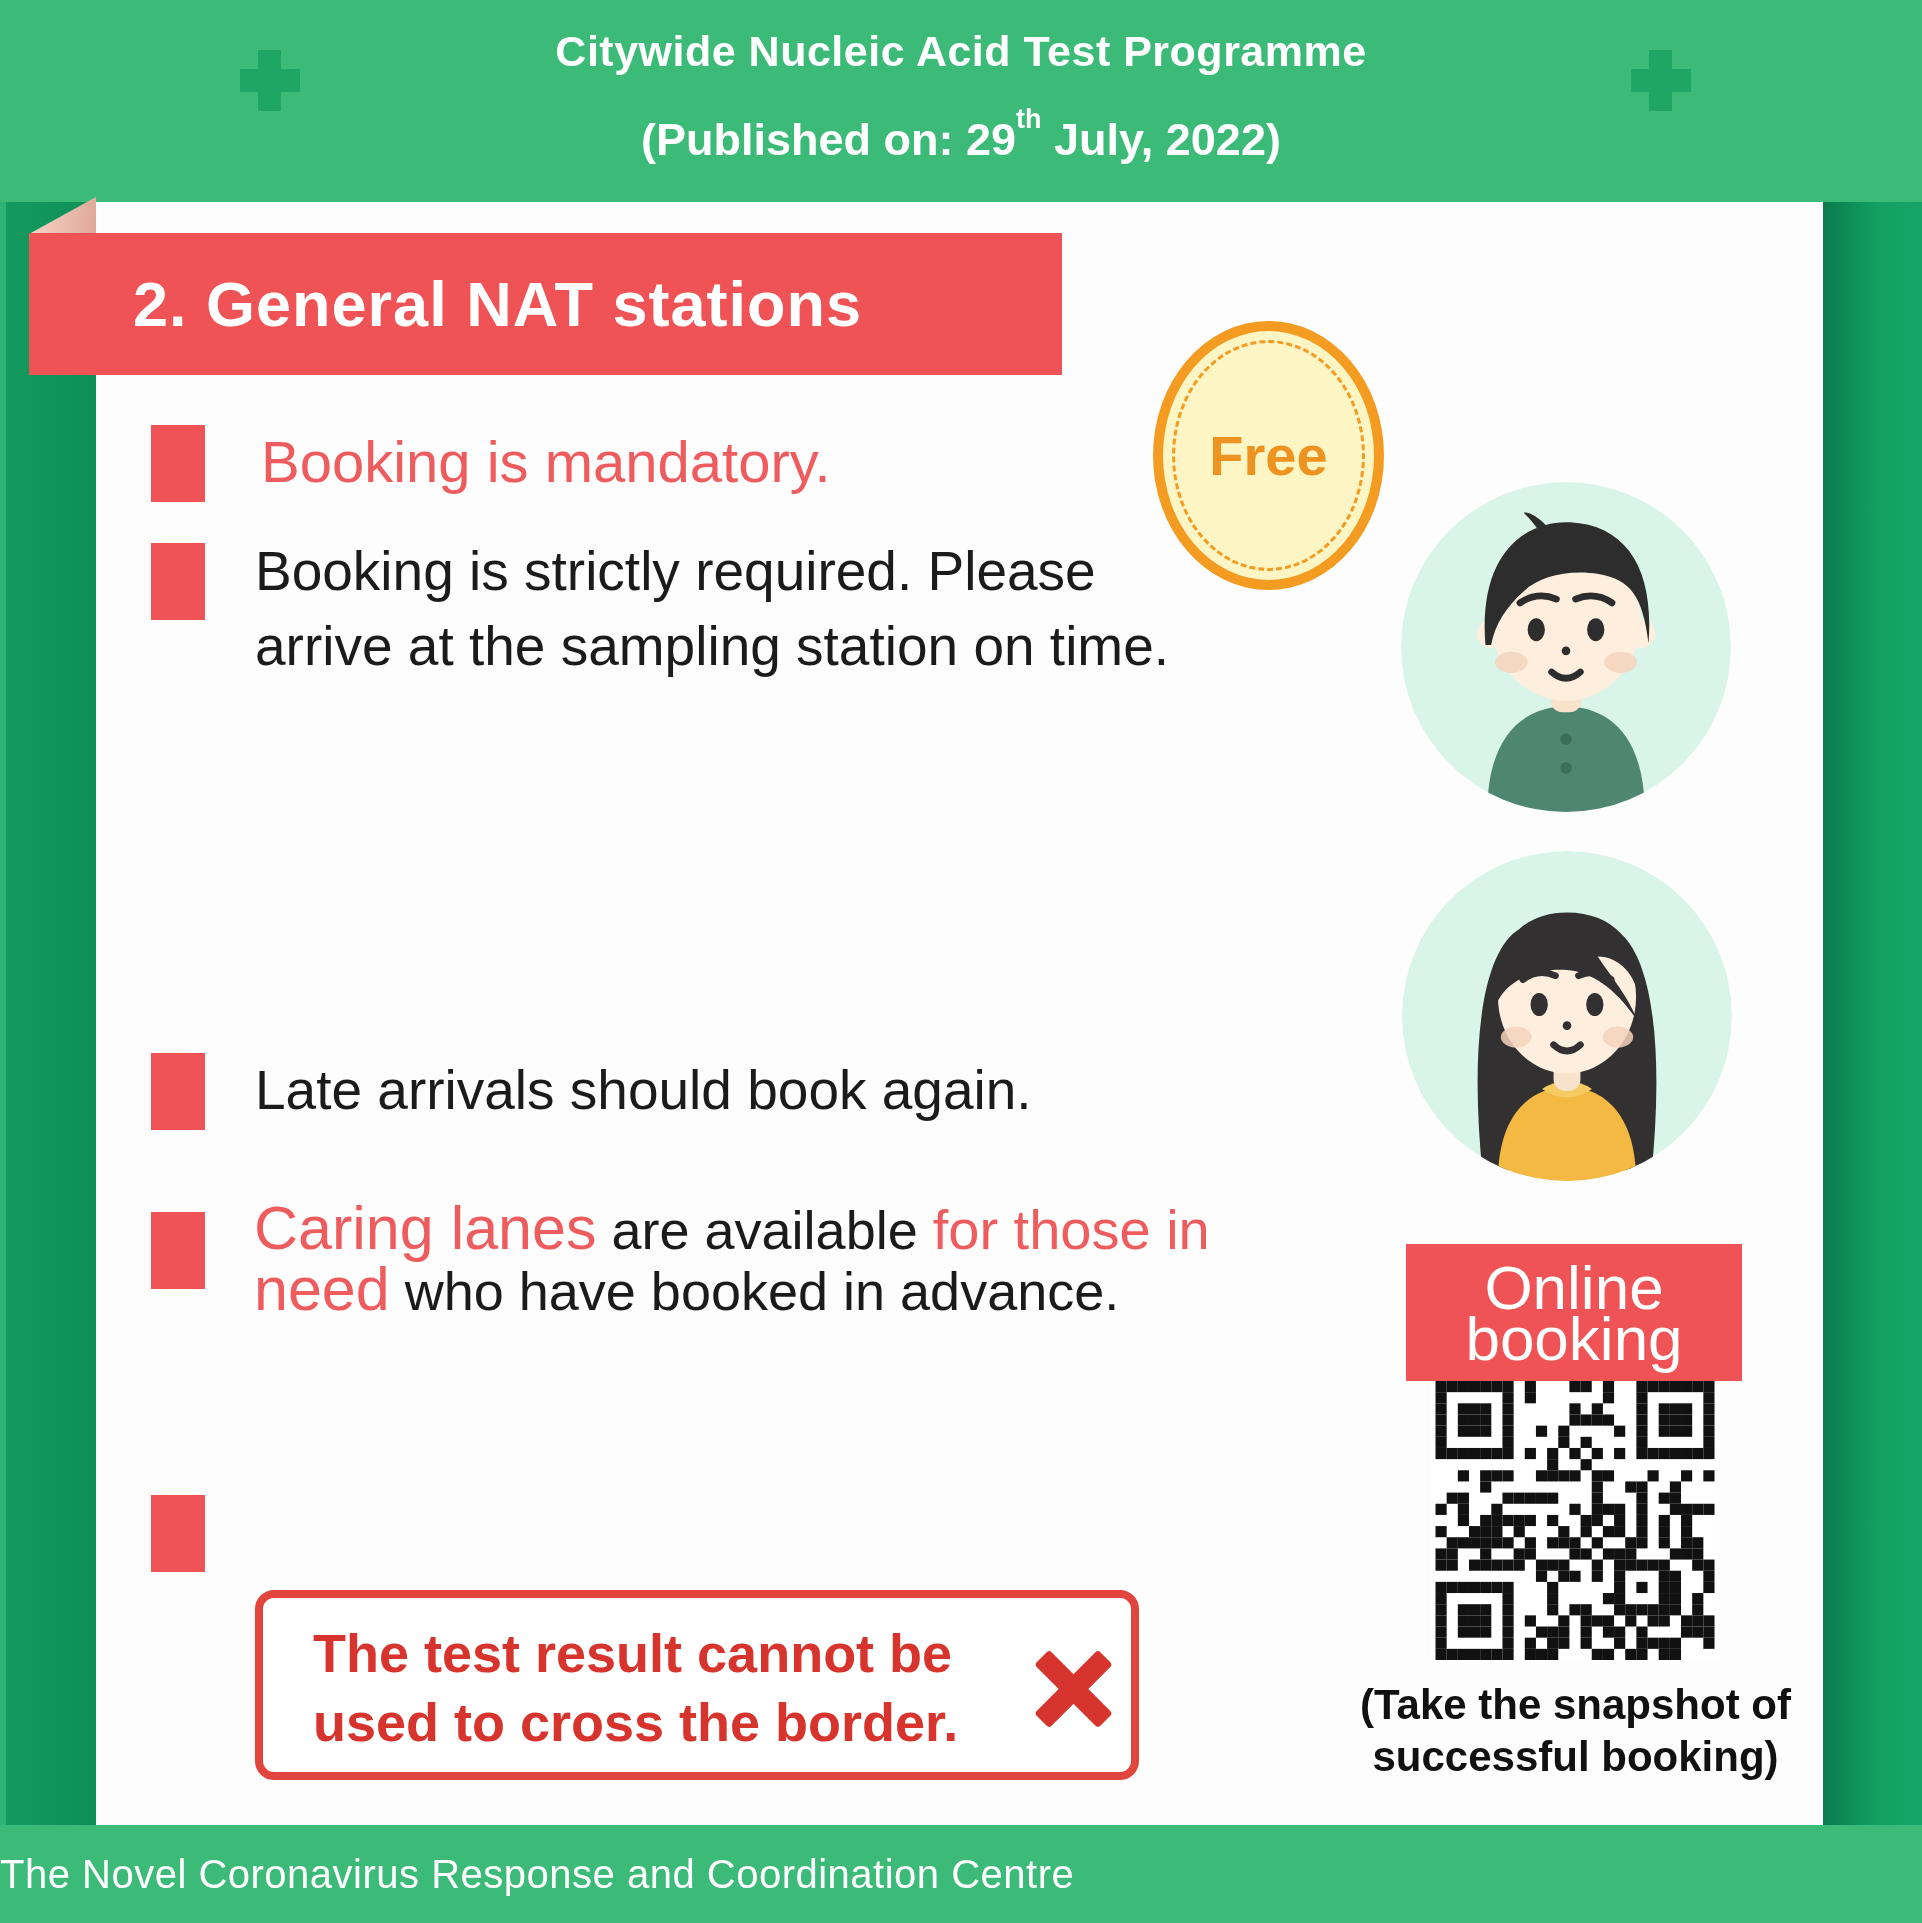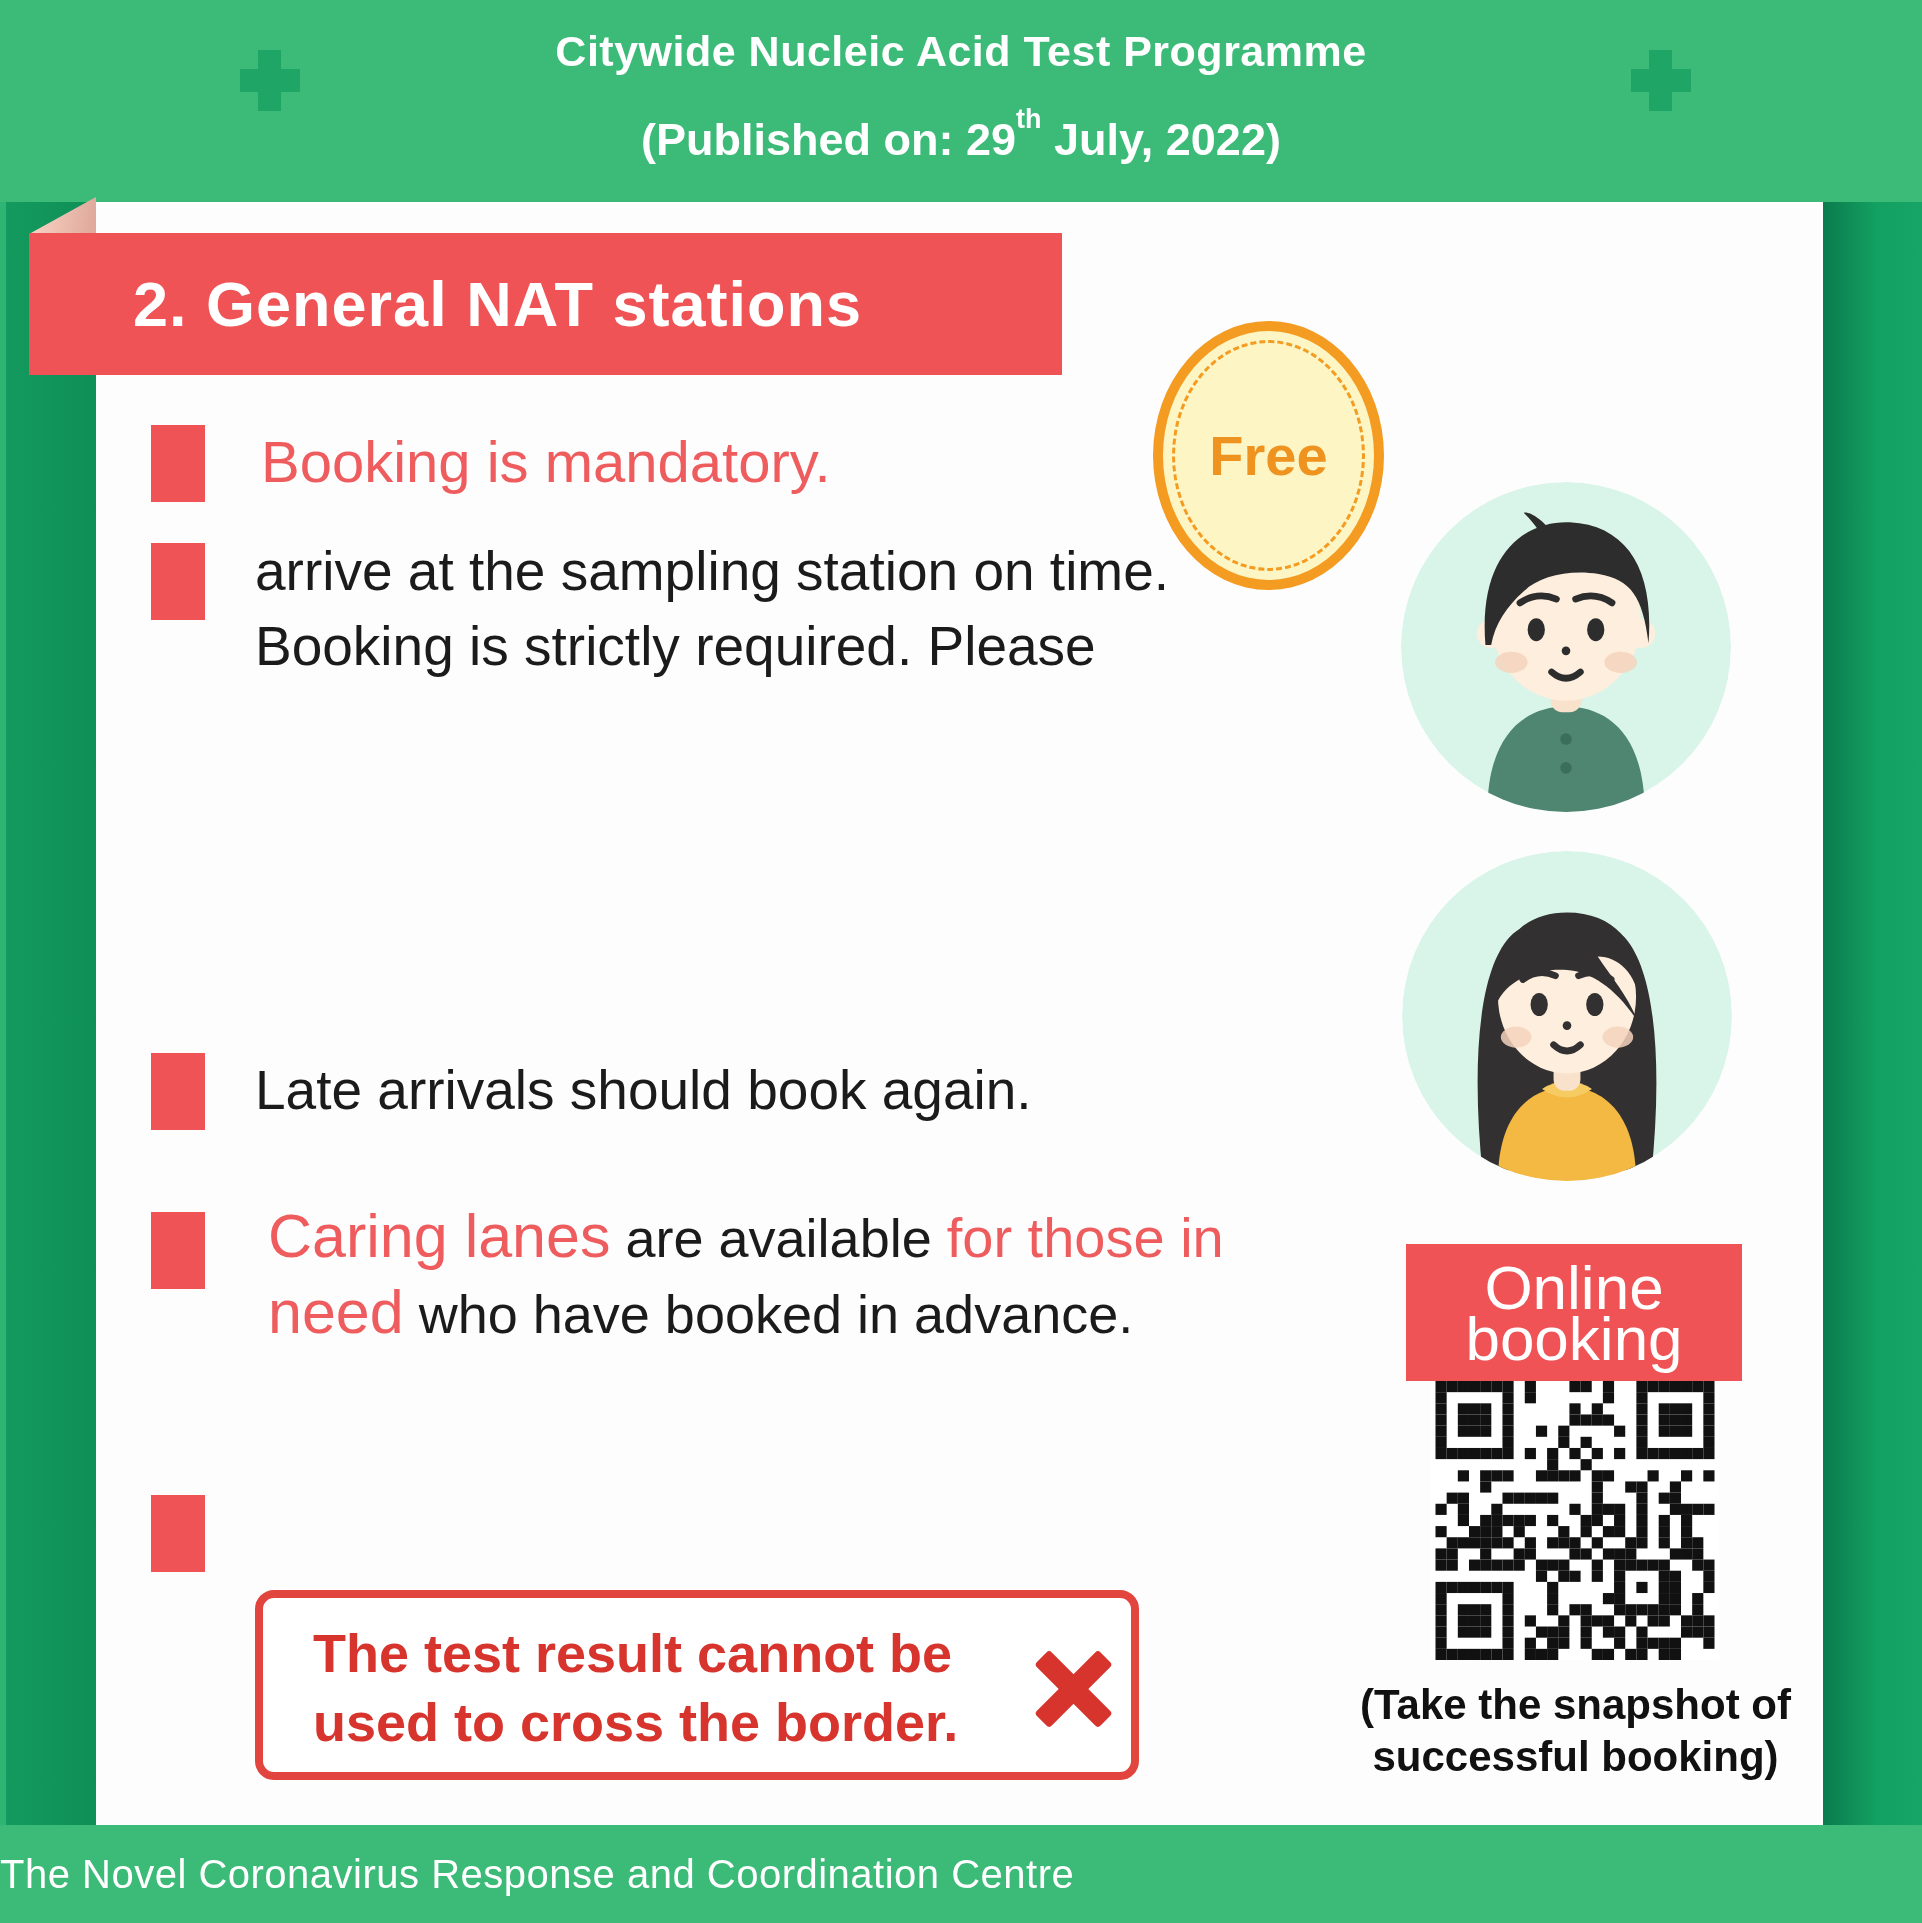--- a/index.html
+++ b/index.html
@@ -47,21 +47,21 @@
   
   .bullet-sq{position:absolute;width:54px;height:77px;background:#ef5355;}
   .btext{position:absolute;color:#1b1b1b;font-size:55px;line-height:75px;white-space:nowrap;}
   .red{color:#ee5c5e;}
   .red-xl{color:#ee5c5e;font-size:61px;}
   .b1-text{left:261px;top:415px;font-size:58px;color:#ee5c5e;line-height:94px;}
   .b2-text{left:255px;top:534px;}
   .b2-red{display:block;margin-top:7.7px;}
   .b2-red span{display:block;font-size:58px;}
   .b3-text{left:255px;top:1053px;}
-  .b4-text{left:268px;top:1199px;line-height:74px;font-size:54px;}
+  .b4-text{left:254px;top:1199px;line-height:59px;font-size:54px;}
   .b4-text .black{font-size:54px;color:#1b1b1b;}
   .b4-red{font-size:56px;}
   .b5-text{left:255px;top:1495px;}
   .block{display:block;}
   
   .warning-box{position:absolute;left:255px;top:1590px;width:884px;height:190px;
     border:8.6px solid #e1453d;border-radius:19px;background:#ffffff;box-sizing:border-box;}
   .warning-text{position:absolute;left:50px;top:21px;color:#d6342c;font-size:54px;
     font-weight:bold;line-height:69px;white-space:nowrap;}
   .x-mark{position:absolute;left:769px;top:50px;width:83px;height:83px;}
@@ -104,22 +104,22 @@
 
   <div class="free-badge">
     <span class="free-text">Free</span>
   </div>
 
   <div class="bullet-sq" style="left:151px;top:425px;"></div>
   <div class="btext b1-text">Booking is mandatory.</div>
 
   <div class="bullet-sq" style="left:151px;top:543px;"></div>
   <div class="btext b2-text">
+    <span class="block">Booking is strictly required. Please</span>
     <span class="block">arrive at the sampling station on time.</span>
-    <span class="block">Booking is strictly required. Please</span>
   </div>
 
   <div class="bullet-sq" style="left:151px;top:1053px;"></div>
   <div class="btext b3-text">Late arrivals should book again.</div>
 
   <div class="bullet-sq" style="left:151px;top:1212px;"></div>
   <div class="btext b4-text">
     <span class="block"><span class="red-xl">Caring lanes</span><span class="black"> are available </span><span class="b4-red red">for those in</span></span>
     <span class="block"><span class="red-xl">need</span><span class="black"> who have booked in advance.</span></span>
   </div>

